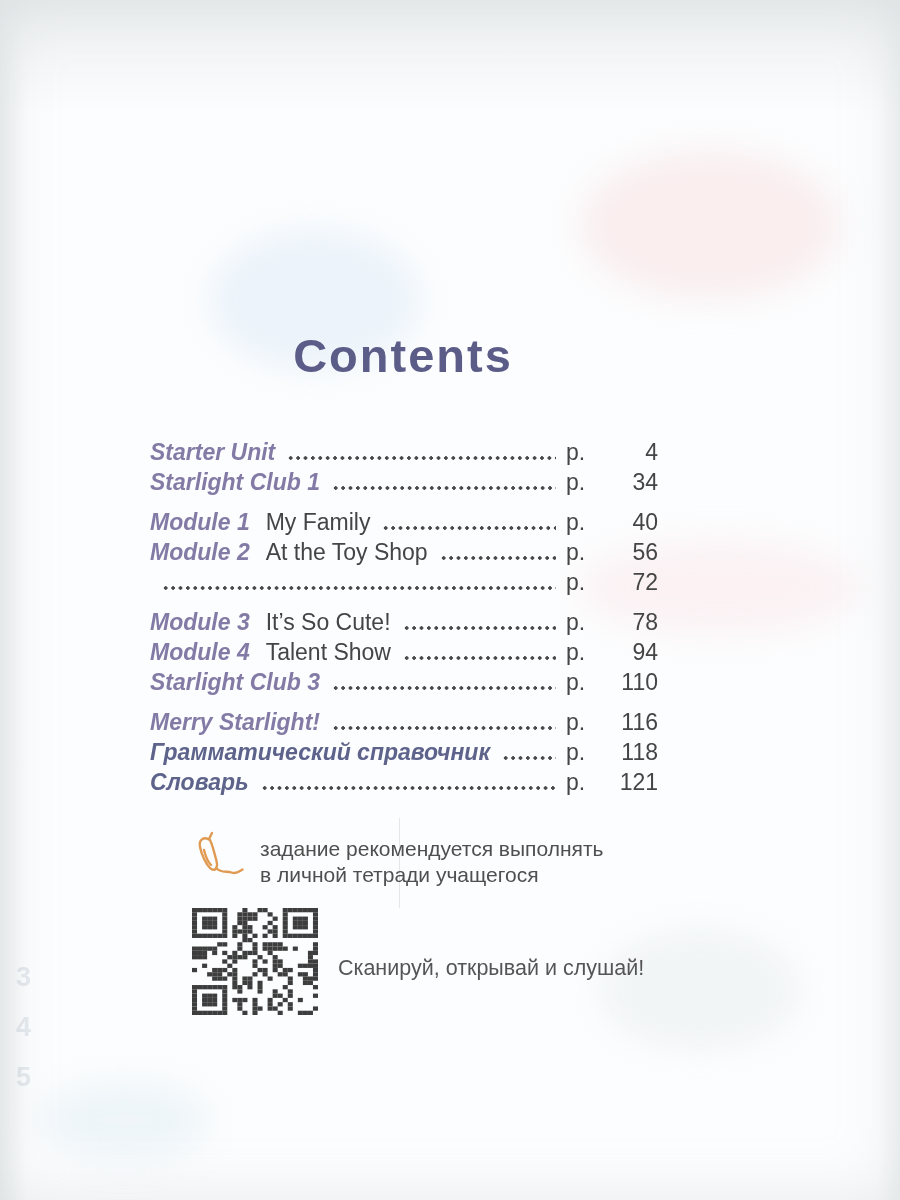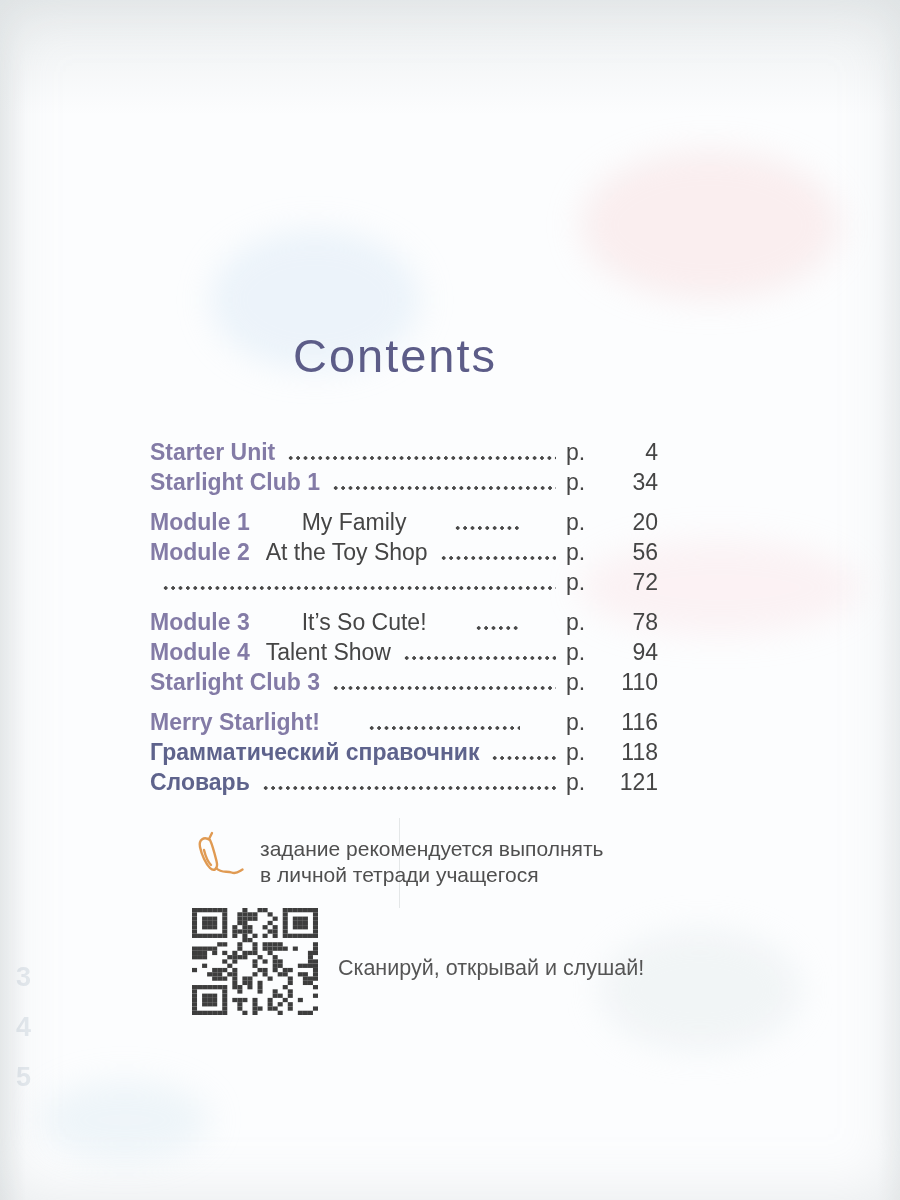--- a/index.html
+++ b/index.html
@@ -33,33 +33,33 @@
   .blob.b3{left:580px;top:540px;width:280px;height:95px;background:rgba(250,212,216,.25);}
   .blob.b4{left:40px;top:1080px;width:170px;height:80px;background:rgba(200,222,236,.25);}
   .blob.b5{left:600px;top:930px;width:200px;height:120px;background:rgba(225,232,236,.4);}
 
   .ghost-num{
     position:absolute;left:16px;width:30px;
     font-size:27px;font-weight:700;color:rgba(110,135,160,.17);
   }
 
   .title{
-    position:absolute;left:60px;top:328px;width:670px;margin:0;
+    position:absolute;left:68px;top:328px;width:670px;margin:0;
     text-align:center;
-    font-size:47px;font-weight:400;letter-spacing:2px;
+    font-size:47px;font-weight:700;letter-spacing:2px;
     color:var(--c-title);
   }
 
   .toc{position:absolute;left:150px;top:438px;width:508px;}
   .toc-row{
     display:flex;align-items:baseline;
     height:30px;font-size:23px;line-height:29px;white-space:nowrap;
   }
-  .toc-row.group-start{margin-top:10px;gap:36px;}
-  .toc-label{font-weight:700;}
+  .toc-row.group-start{margin-top:10px;}
+  .toc-label{font-weight:700;font-style:italic;}
   .lbl-purple{color:var(--c-label-purple);}
   .lbl-dark{color:var(--c-label-dark);}
   .toc-subtitle{color:var(--c-body);margin-left:16px;}
   .dots{
     flex:1;min-width:18px;align-self:stretch;
     margin:0 10px 0 12px;
     background-image:radial-gradient(circle, #4a4a4a 1.55px, transparent 1.85px);
     background-size:7.4px 8px;
     background-repeat:repeat-x;
     background-position:left bottom 6px;
@@ -111,21 +111,21 @@
           <span>p.</span>
           <span class="pnum">34</span>
         </span>
       </div>
       <div class="toc-row group-start">
         <span class="toc-label lbl-purple">Module 1</span>
         <span class="toc-subtitle">My Family</span>
         <span class="dots"></span>
         <span class="pcol">
           <span>p.</span>
-          <span class="pnum">20</span>
+          <span class="pnum">40</span>
         </span>
       </div>
       <div class="toc-row">
         <span class="toc-label lbl-purple">Module 2</span>
         <span class="toc-subtitle">At the Toy Shop</span>
         <span class="dots"></span>
         <span class="pcol">
           <span>p.</span>
           <span class="pnum">56</span>
         </span>

